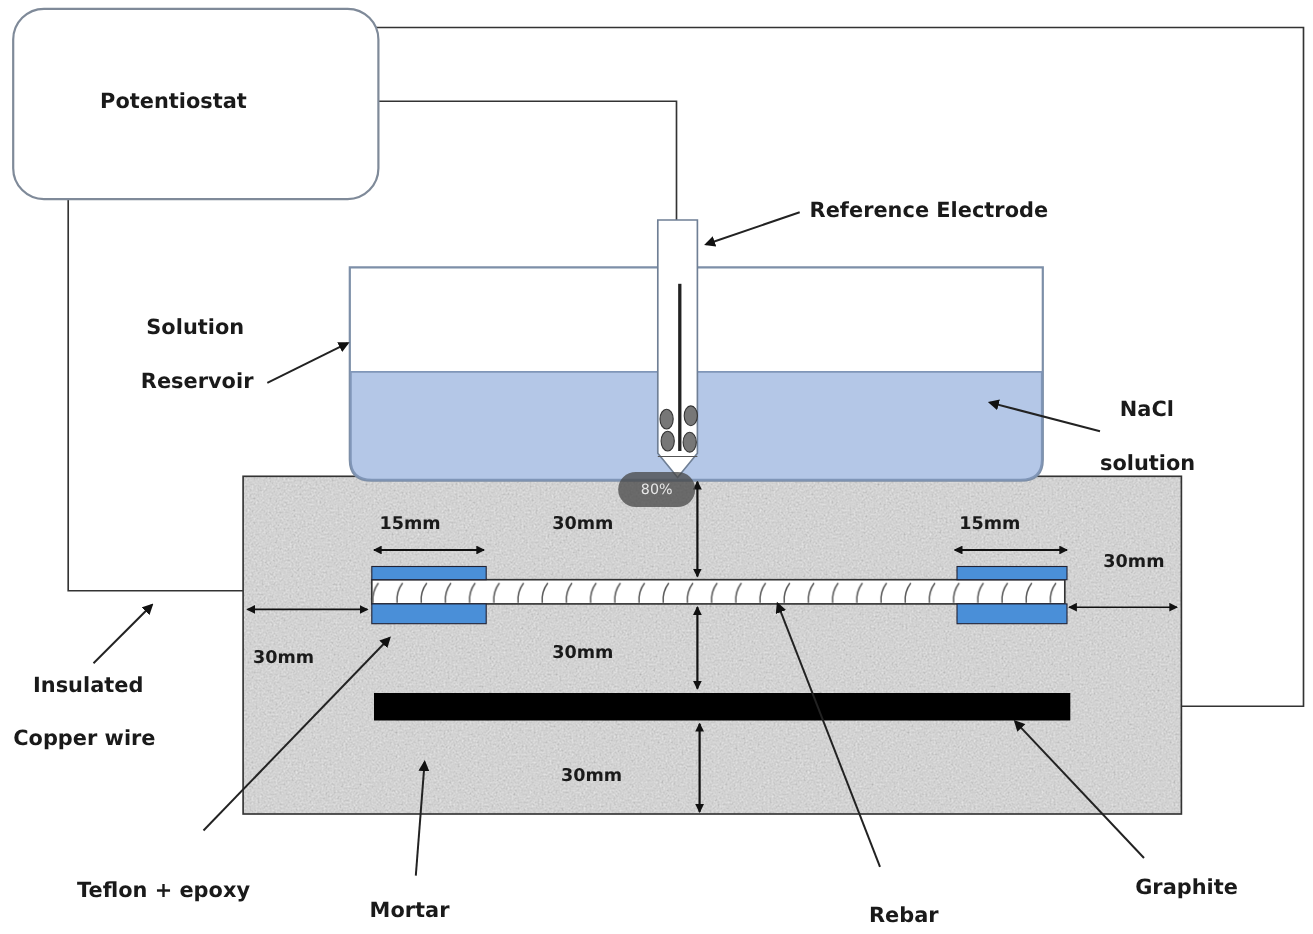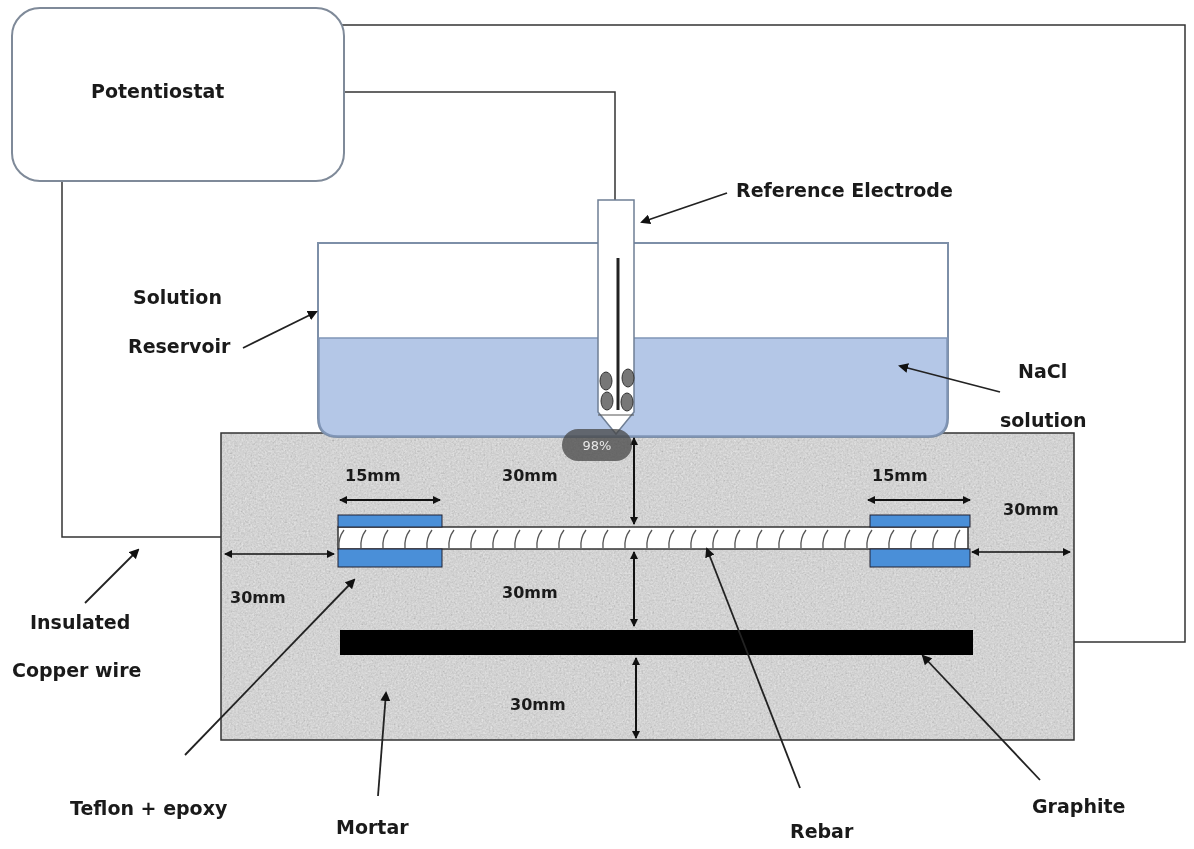--- a/index.html
+++ b/index.html
@@ -118,13 +118,13 @@
 
   <text class="dim" x="345" y="481">15mm</text>
   <text class="dim" x="872" y="481">15mm</text>
   <text class="dim" x="502" y="481">30mm</text>
   <text class="dim" x="1003" y="515">30mm</text>
   <text class="dim" x="230" y="603">30mm</text>
   <text class="dim" x="502" y="598">30mm</text>
   <text class="dim" x="510" y="710">30mm</text>
 </svg>
 
-<div class="zoom-badge">98%</div>
+<div class="zoom-badge">80%</div>
 
 </body></html>

